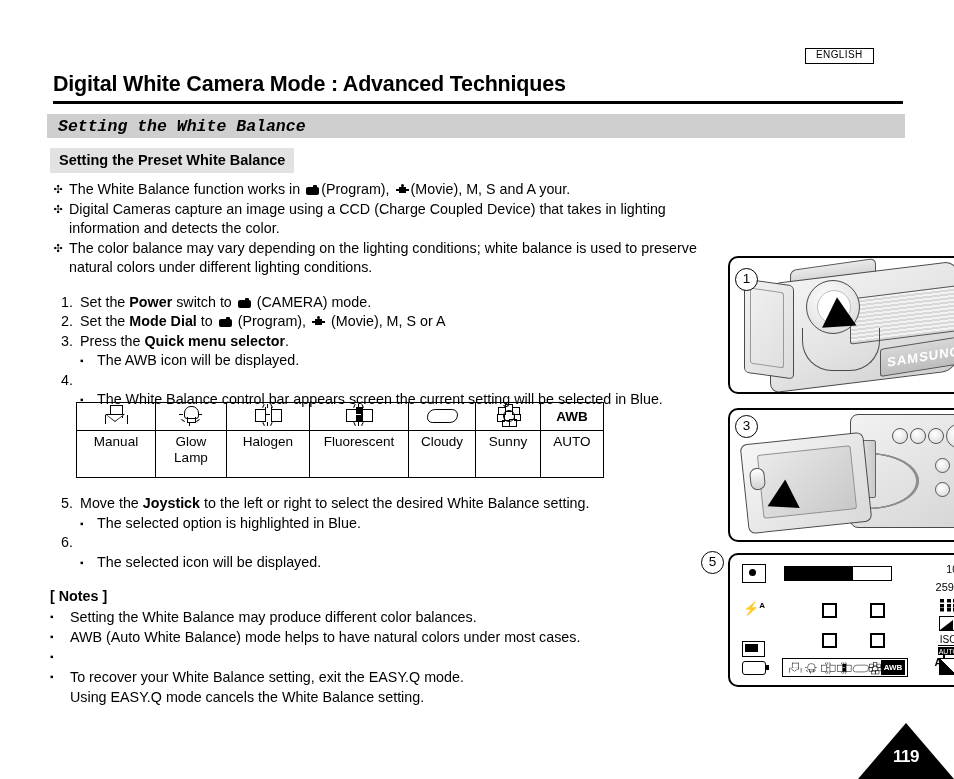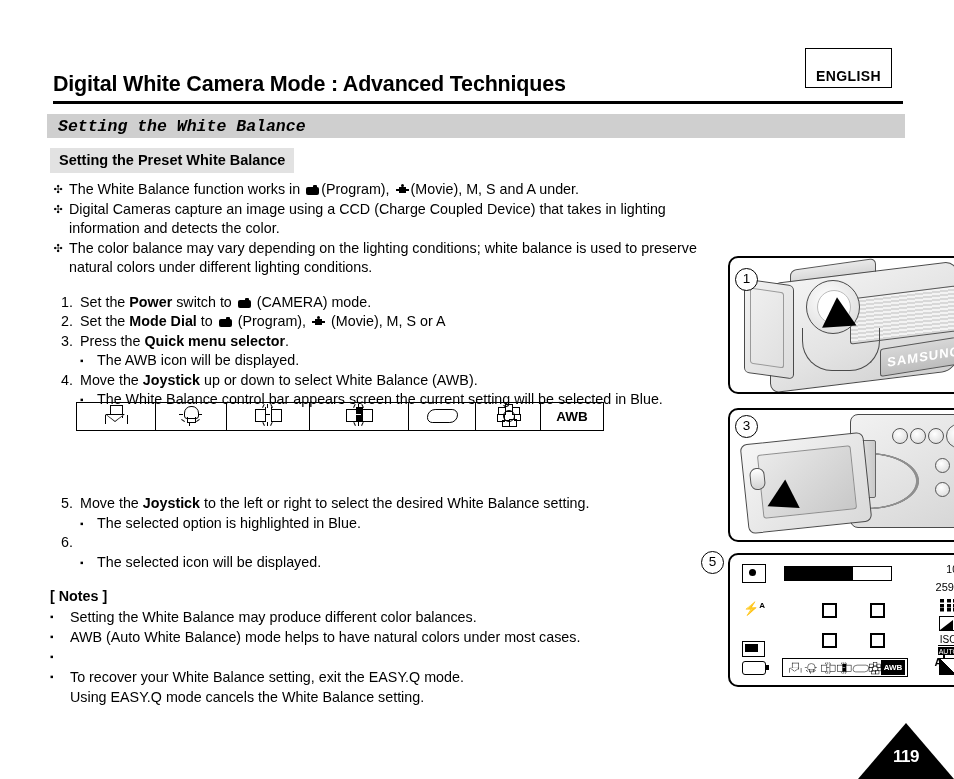--- a/index.html
+++ b/index.html
@@ -15,23 +15,23 @@
     color: #000;
     overflow: hidden;
   }
 
   
   .lang-badge {
     position: absolute;
     top: 48px;
     left: 805px;
     border: 1.5px solid #000;
-    padding: 20px 10px 3px 10px;
-    font-size: 14px;
-    font-weight: bold;
+    padding: 0 10px 3px 10px;
+    font-size: 10px;
+    font-weight: normal;
     letter-spacing: .4px;
     line-height: 1.1;
   }
   .page-title {
     position: absolute;
     top: 72px;
     left: 53px;
     font-size: 21.5px;
     font-weight: bold;
     letter-spacing: -0.2px;
@@ -588,21 +588,21 @@
 <div class="subsection-bar">
   <span>Setting the Preset White Balance</span>
 </div>
 
 <div class="body-col">
 
   <div class="bullet-row">
     <div class="bullet-mark">✣</div>
     <div class="bullet-text"><span>The White Balance function works in</span>
       <span class="ico ico-cam"></span><span>(Program),</span>
-      <span class="ico ico-mov"><i class="b1"></i><i class="b2"></i><i class="b3"></i><i class="b4"></i></span><span>(Movie), M, S and A under.</span></div>
+      <span class="ico ico-mov"><i class="b1"></i><i class="b2"></i><i class="b3"></i><i class="b4"></i></span><span>(Movie), M, S and A your.</span></div>
   </div>
 
   <div class="bullet-row">
     <div class="bullet-mark">✣</div>
     <div class="bullet-text">Digital Cameras capture an image using a CCD (Charge Coupled Device) that takes in lighting information and detects the color.</div>
   </div>
 
   <div class="bullet-row">
     <div class="bullet-mark">✣</div>
     <div class="bullet-text">The color balance may vary depending on the lighting conditions; white balance is used to preserve natural colors under different lighting conditions.</div>
@@ -635,23 +635,20 @@
       <div><span>Press the</span>
         <b>Quick menu selector</b><span>.</span></div>
     </div>
     <div class="sub-row">
       <div class="sub-mark">▪</div>
       <div>The AWB icon will be displayed.</div>
     </div>
 
     <div class="step-row">
       <div class="step-num">4.</div>
-      <div><span>Move the</span>
-        <b>Joystick</b>
-        <span>up or down to select White Balance (AWB).</span></div>
     </div>
     <div class="sub-row">
       <div class="sub-mark">▪</div>
       <div>The White Balance control bar appears screen the current setting will be selected in Blue.</div>
     </div>
 
   </div>
 </div>
 
 <table class="wb-table">
@@ -669,20 +666,32 @@
     <td class="cw4">
       <span class="tico ti-tube fl"><span class="lbox"></span><span class="rbox"></span><span class="mid"></span><span class="mbar"></span><span class="sp t1"></span><span class="sp t2"></span><span class="sp t3"></span><span class="sp t4"></span><span class="sp t5"></span><span class="sp t6"></span></span>
     </td>
     <td class="cw5">
       <span class="tico ti-cloud"><span class="c"></span></span>
     </td>
     <td class="cw6">
       <span class="tico ti-sun"><span class="core"></span><span class="p p1"></span><span class="p p2"></span><span class="p p3"></span><span class="p p4"></span><span class="p p5"></span><span class="p p6"></span><span class="p p7"></span></span>
     </td>
     <td class="cw7 wb-awb">AWB</td>
+  </tr>
+  <tr class="labels">
+    <td>Manual</td>
+    <td>
+      <div>Glow</div>
+      <div>Lamp</div>
+    </td>
+    <td>Halogen</td>
+    <td>Fluorescent</td>
+    <td>Cloudy</td>
+    <td>Sunny</td>
+    <td>AUTO</td>
   </tr>
 </tbody>
   </table>
 
 <div class="body-col" style="top:494px;">
   <div class="step-row">
     <div class="step-num">5.</div>
     <div><span>Move the</span>
       <b>Joystick</b>
       <span>to the left or right to select the desired White Balance setting.</span></div>

